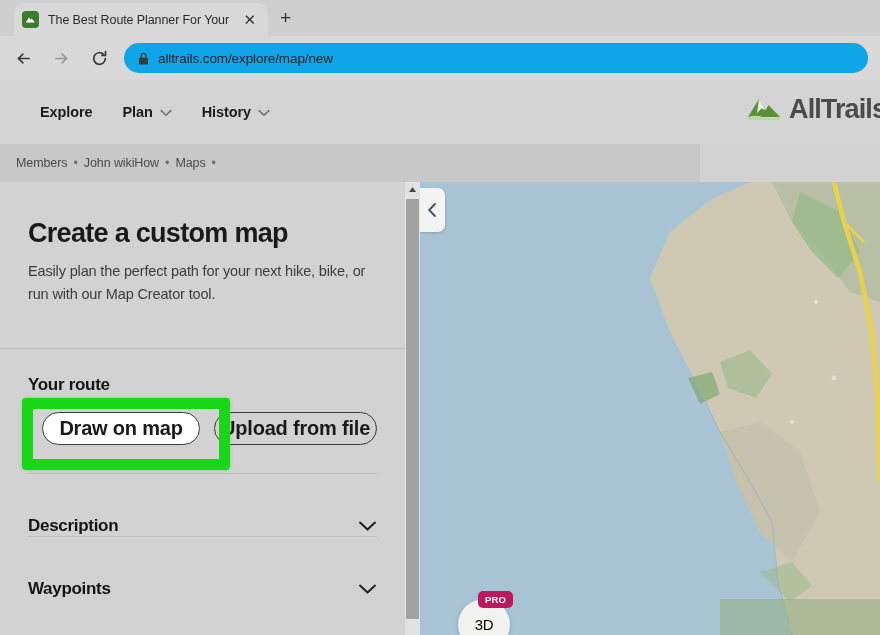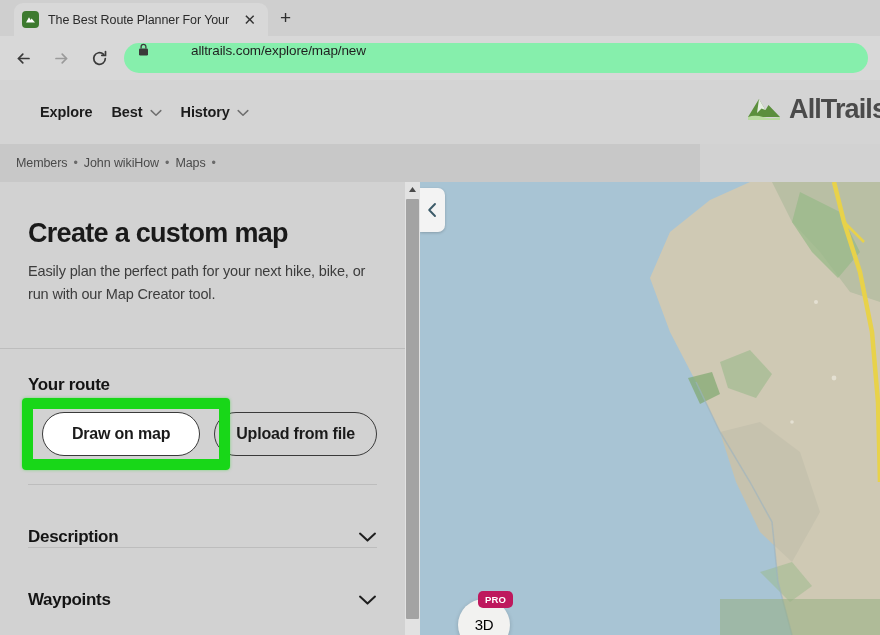--- a/index.html
+++ b/index.html
@@ -100,25 +100,25 @@
     justify-content: center;
     color: #3a3a3a;
   }
   .nav-btn.disabled { color: #9a9a9a; }
   .nav-btn svg { display: block; }
 
   .omnibox {
     flex: 1 1 auto;
     height: 30px;
     margin: 0 12px 0 10px;
-    background: #86efac;
+    background: #0ea5e9;
     border-radius: 15px;
     display: flex;
+    align-items: center;
     padding: 0 14px;
-    gap: 33px;
   }
   .omnibox-lock { margin-right: 9px; display:flex; }
   .omnibox-url {
     font-size: 13.5px;
     color: #1f1f1f;
     white-space: nowrap;
     letter-spacing: -0.1px;
   }
 
   
@@ -129,21 +129,21 @@
     height: 64px;
     background: #d4d4d4;
     display: flex;
     align-items: center;
   }
 
   .site-nav {
     display: flex;
     align-items: center;
     margin-left: 40px;
-    gap: 19px;
+    gap: 30px;
   }
 
   .nav-item {
     display: flex;
     align-items: center;
     gap: 7px;
     font-size: 14.5px;
     font-weight: bold;
     color: #1c1c1c;
     letter-spacing: -0.1px;
@@ -236,26 +236,26 @@
 
   .route-buttons {
     position: relative;
     display: flex;
     gap: 14px;
     margin-top: 17px;
     padding-left: 14px;
   }
 
   .btn {
-    height: 44px;
+    height: 33px;
     border-radius: 23px;
     display: flex;
     align-items: center;
     justify-content: center;
-    font-size: 16px;
+    font-size: 20px;
     font-weight: bold;
     letter-spacing: -0.2px;
   }
 
   .btn-draw {
     width: 167px;
     background: #ffffff;
     border: 1.6px solid #3a3a3a;
     color: #1a1a1a;
   }
@@ -434,21 +434,21 @@
       <span class="omnibox-url">alltrails.com/explore/map/new</span>
     </div>
   </div>
 
   <div class="site-header">
     <div class="site-nav">
       <div class="nav-item">
         <span>Explore</span>
       </div>
       <div class="nav-item">
-        <span>Best</span>
+        <span>Plan</span>
         <span class="nav-caret">
           <svg width="12" height="8" viewBox="0 0 12 8" fill="none" stroke="currentColor" stroke-width="1.5" stroke-linecap="round" stroke-linejoin="round">
               <path d="M1.2 1.6 L6 6.2 L10.8 1.6"></path>
             </svg>
         </span>
       </div>
       <div class="nav-item">
         <span>History</span>
         <span class="nav-caret">
           <svg width="12" height="8" viewBox="0 0 12 8" fill="none" stroke="currentColor" stroke-width="1.5" stroke-linecap="round" stroke-linejoin="round">

